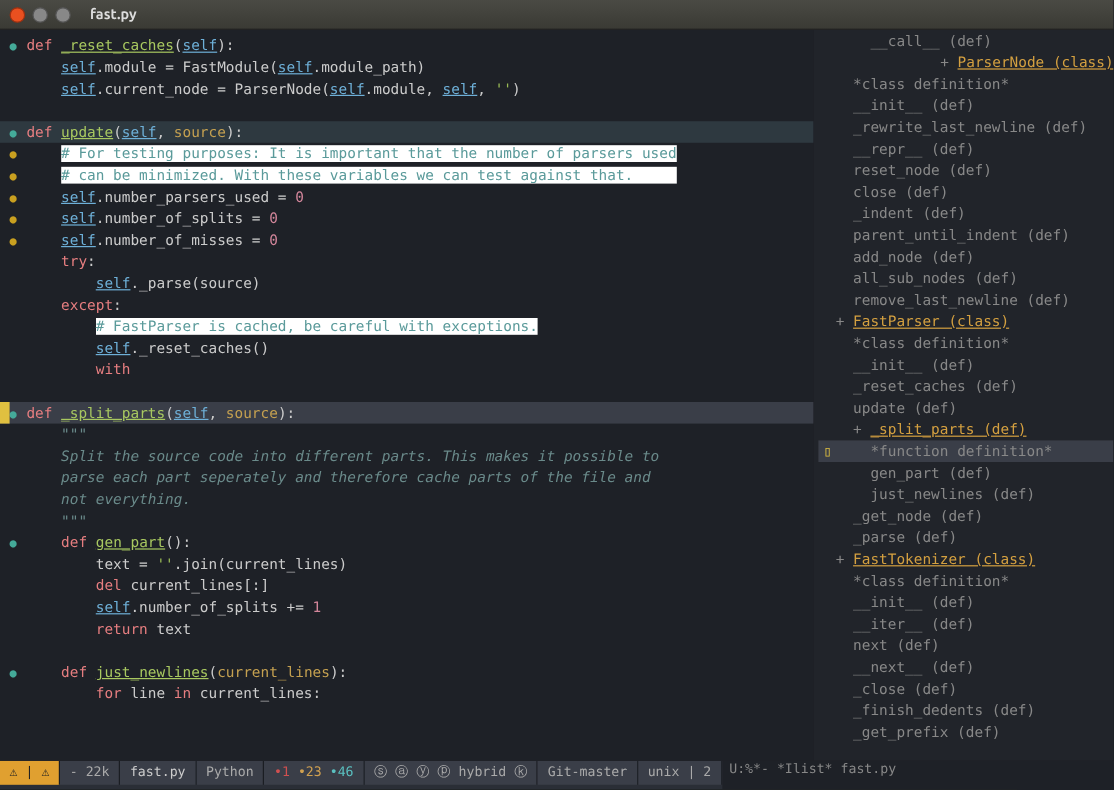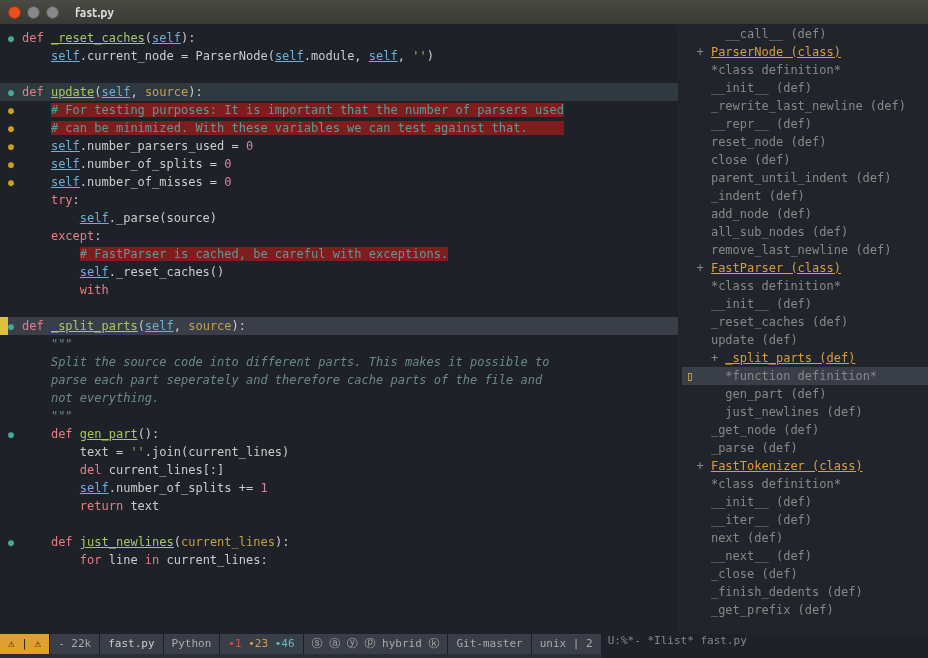--- a/index.html
+++ b/index.html
@@ -18,21 +18,21 @@
 .codeline.hl{background:#2e3940}
 .codeline.cursor{background:#3a3e48}
 .gut{width:22px;display:inline-block;text-align:center;flex-shrink:0}
 .code{flex:1}
 .kw{color:#e67e80}
 .fn{color:#a8c860}
 .fn.u{text-decoration:underline}
 .self{color:#6eb0d8;text-decoration:underline}
 .param{color:#c4a050}
 .str{color:#9abb55}
-.cmt{color:#5a9a9a;background:#7f1d1d}
+.cmt{color:#5a9a9a;background:#ffffff}
 .num{color:#d3869b}
 .pn{color:#ccc}
 .docstr{color:#6a8a8a;font-style:italic}
 .ilist{width:250px;background:#21242a;padding-left:4px;overflow:hidden}
 .il-line{height:18px;line-height:18px;white-space:pre}
 .il-member{color:#888}
 .il-class{color:#d4a040;text-decoration:underline}
 .il-def{color:#d4a040;text-decoration:underline}
 .il-plus{color:#888}
 .il-sel{background:#3a3e48}
@@ -54,20 +54,21 @@
   <span class="wbtn close"></span>
   <span class="wbtn min"></span>
   <span class="wbtn max"></span>
   <span class="wtitle">fast.py</span>
 </div>
 
 <div class="workspace">
   <div class="editor">
     <div class="codewrap" id="codewrap">
         <div class="codeline"><span class="gut"><span class="dot">●</span></span><span class="code"><span class="kw">def</span><span class="pn"> </span><span class="fn u">_reset_caches</span><span class="pn">(</span><span class="self">self</span><span class="pn">):</span></span></div>
+        <div class="codeline"><span class="gut"></span><span class="code"><span class="pn">    </span><span class="self">self</span><span class="pn">.module = FastModule(</span><span class="self">self</span><span class="pn">.module_path)</span></span></div>
         <div class="codeline"><span class="gut"></span><span class="code"><span class="pn">    </span><span class="self">self</span><span class="pn">.current_node = ParserNode(</span><span class="self">self</span><span class="pn">.module, </span><span class="self">self</span><span class="pn">, </span><span class="str">''</span><span class="pn">)</span></span></div>
         <div class="codeline"><span class="gut"></span><span class="code"></span></div>
         <div class="codeline hl"><span class="gut"><span class="dot">●</span></span><span class="code"><span class="kw">def</span><span class="pn"> </span><span class="fn u">update</span><span class="pn">(</span><span class="self">self</span><span class="pn">, </span><span class="param">source</span><span class="pn">):</span></span></div>
         <div class="codeline"><span class="gut"><span class="dot y">●</span></span><span class="code"><span class="pn">    </span><span class="cmt"># For testing purposes: It is important that the number of parsers used</span></span></div>
         <div class="codeline"><span class="gut"><span class="dot y">●</span></span><span class="code"><span class="pn">    </span><span class="cmt"># can be minimized. With these variables we can test against that.     </span></span></div>
         <div class="codeline"><span class="gut"><span class="dot y">●</span></span><span class="code"><span class="pn">    </span><span class="self">self</span><span class="pn">.number_parsers_used = </span><span class="num">0</span></span></div>
         <div class="codeline"><span class="gut"><span class="dot y">●</span></span><span class="code"><span class="pn">    </span><span class="self">self</span><span class="pn">.number_of_splits = </span><span class="num">0</span></span></div>
         <div class="codeline"><span class="gut"><span class="dot y">●</span></span><span class="code"><span class="pn">    </span><span class="self">self</span><span class="pn">.number_of_misses = </span><span class="num">0</span></span></div>
         <div class="codeline"><span class="gut"></span><span class="code"><span class="pn">    </span><span class="kw">try</span><span class="pn">:</span></span></div>
         <div class="codeline"><span class="gut"></span><span class="code"><span class="pn">        </span><span class="self">self</span><span class="pn">._parse(source)</span></span></div>
@@ -87,29 +88,29 @@
         <div class="codeline"><span class="gut"></span><span class="code"><span class="pn">        </span><span class="kw">del</span><span class="pn"> current_lines[:]</span></span></div>
         <div class="codeline"><span class="gut"></span><span class="code"><span class="pn">        </span><span class="self">self</span><span class="pn">.number_of_splits += </span><span class="num">1</span></span></div>
         <div class="codeline"><span class="gut"></span><span class="code"><span class="pn">        </span><span class="kw">return</span><span class="pn"> text</span></span></div>
         <div class="codeline"><span class="gut"></span><span class="code"></span></div>
         <div class="codeline"><span class="gut"><span class="dot">●</span></span><span class="code"><span class="pn">    </span><span class="kw">def</span><span class="pn"> </span><span class="fn u">just_newlines</span><span class="pn">(</span><span class="param">current_lines</span><span class="pn">):</span></span></div>
         <div class="codeline"><span class="gut"></span><span class="code"><span class="pn">        </span><span class="kw">for</span><span class="pn"> line </span><span class="kw">in</span><span class="pn"> current_lines:</span></span></div>
       </div>
   </div>
   <div class="ilist" id="ilistwrap">
       <div class="il-line" style="position: relative;">      <span class="il-member">__call__ (def)</span></div>
-      <div class="il-line" style="position: relative;">  <span class="il-plus">+ </span><span class="il-class">ParserNode (class)</span></div>
+      <div class="il-line" style="position: relative; text-align: right;">  <span class="il-plus">+ </span><span class="il-class">ParserNode (class)</span></div>
       <div class="il-line" style="position: relative;">    <span class="il-member">*class definition*</span></div>
       <div class="il-line" style="position: relative;">    <span class="il-member">__init__ (def)</span></div>
       <div class="il-line" style="position: relative;">    <span class="il-member">_rewrite_last_newline (def)</span></div>
       <div class="il-line" style="position: relative;">    <span class="il-member">__repr__ (def)</span></div>
       <div class="il-line" style="position: relative;">    <span class="il-member">reset_node (def)</span></div>
       <div class="il-line" style="position: relative;">    <span class="il-member">close (def)</span></div>
+      <div class="il-line" style="position: relative;">    <span class="il-member">_indent (def)</span></div>
       <div class="il-line" style="position: relative;">    <span class="il-member">parent_until_indent (def)</span></div>
-      <div class="il-line" style="position: relative;">    <span class="il-member">_indent (def)</span></div>
       <div class="il-line" style="position: relative;">    <span class="il-member">add_node (def)</span></div>
       <div class="il-line" style="position: relative;">    <span class="il-member">all_sub_nodes (def)</span></div>
       <div class="il-line" style="position: relative;">    <span class="il-member">remove_last_newline (def)</span></div>
       <div class="il-line" style="position: relative;">  <span class="il-plus">+ </span><span class="il-class">FastParser (class)</span></div>
       <div class="il-line" style="position: relative;">    <span class="il-member">*class definition*</span></div>
       <div class="il-line" style="position: relative;">    <span class="il-member">__init__ (def)</span></div>
       <div class="il-line" style="position: relative;">    <span class="il-member">_reset_caches (def)</span></div>
       <div class="il-line" style="position: relative;">    <span class="il-member">update (def)</span></div>
       <div class="il-line" style="position: relative;">    <span class="il-plus">+ </span><span class="il-def">_split_parts (def)</span></div>
       <div class="il-line il-sel" style="position: relative;"><span style="color:#e0c040;position:absolute;left:4px">▯</span>      <span class="il-member">*function definition*</span></div>

